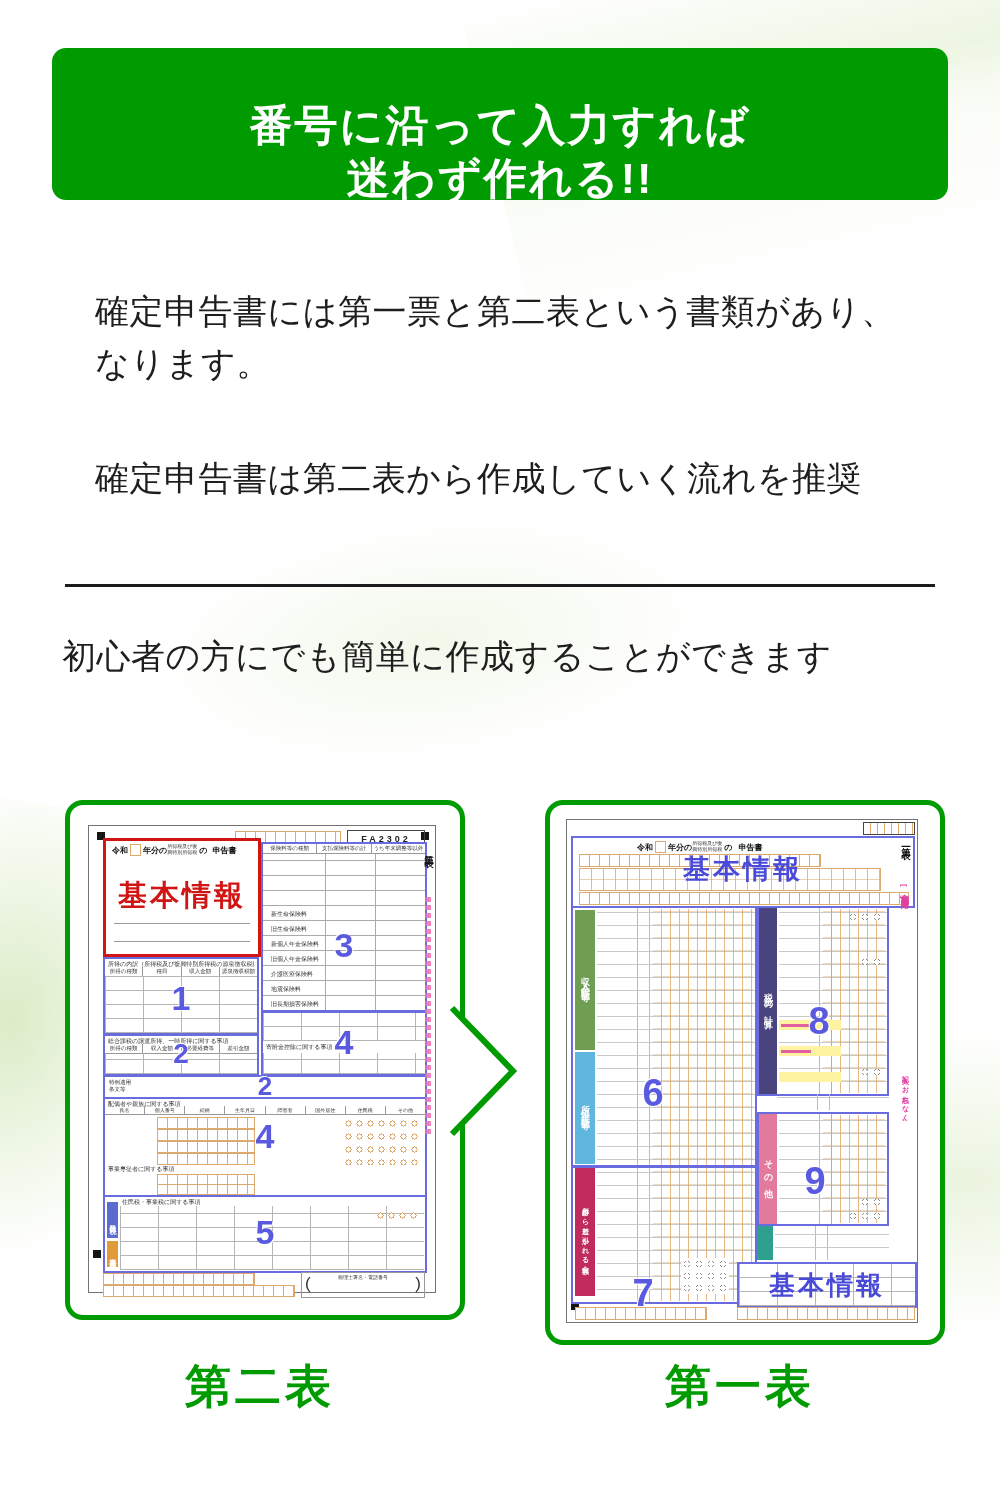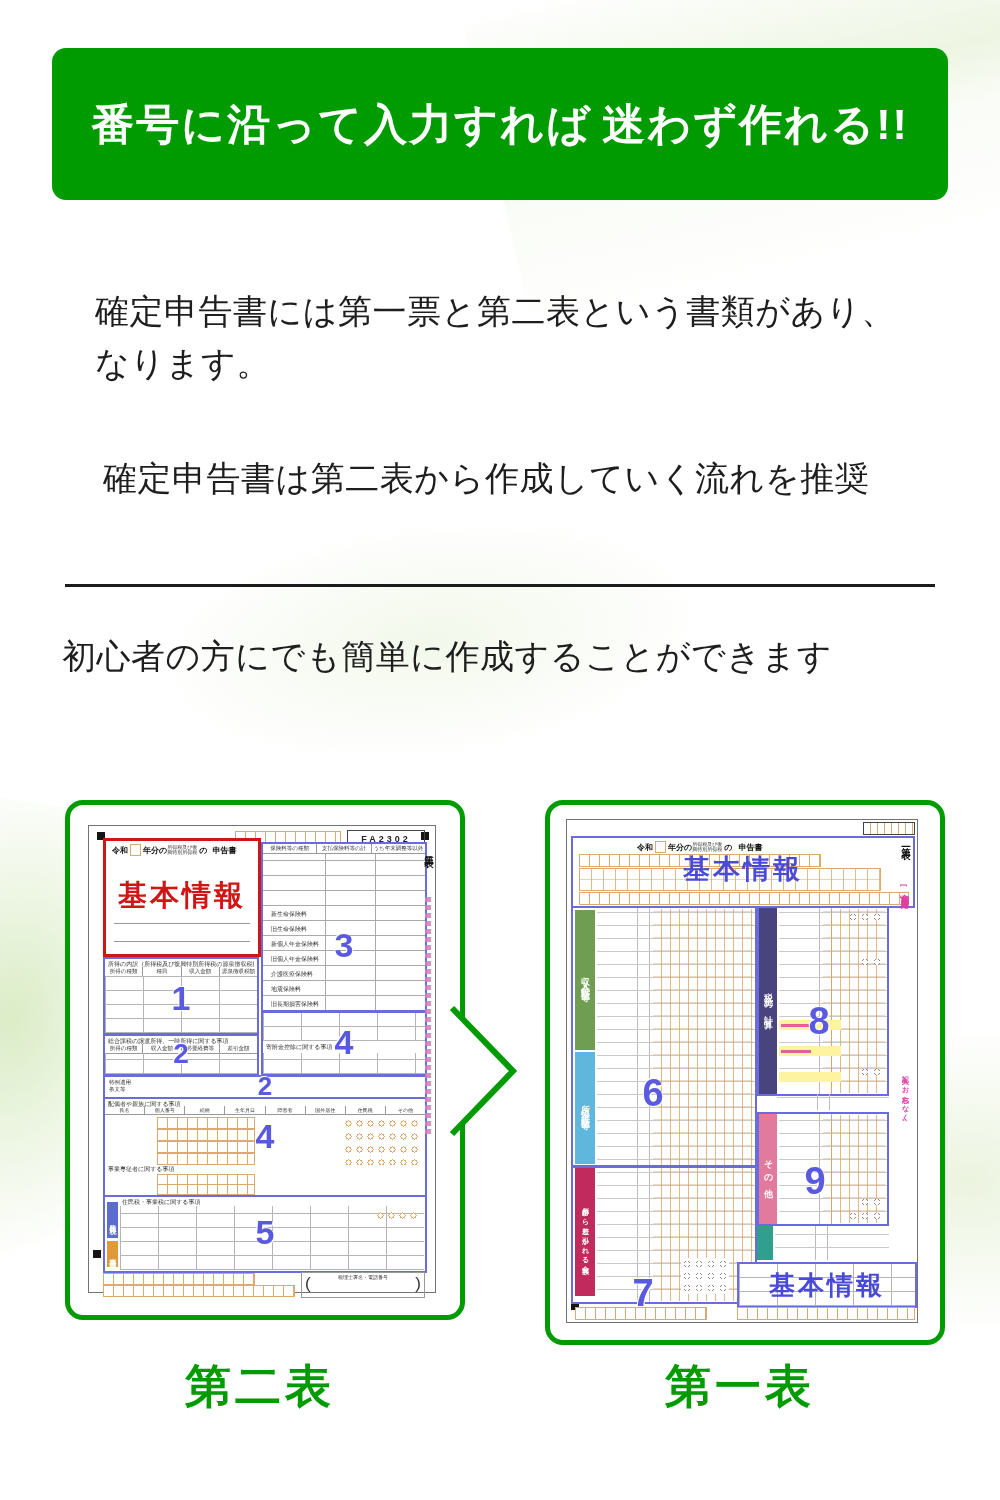--- a/index.html
+++ b/index.html
@@ -8,39 +8,39 @@
   .sw{position:absolute;pointer-events:none;}
   .sw1{right:-140px;top:-60px;width:650px;height:330px;transform:rotate(-13deg);
        background:linear-gradient(180deg,transparent 0%,rgba(165,205,110,.20) 42%,rgba(165,205,110,.06) 60%,transparent 100%);}
   .sw2{left:-70px;top:810px;width:260px;height:480px;
        background:radial-gradient(ellipse at 30% 45%,rgba(150,200,90,.34),transparent 65%);transform:rotate(9deg);}
   .sw3{left:150px;top:520px;width:560px;height:240px;transform:rotate(-7deg);
        background:radial-gradient(ellipse at 50% 50%,rgba(165,205,110,.14),transparent 70%);}
   .sw4{right:-60px;top:1020px;width:300px;height:320px;
        background:radial-gradient(ellipse at 70% 50%,rgba(165,205,110,.22),transparent 68%);}
   .hero{position:absolute;left:52px;top:48px;width:896px;height:152px;background:#009b00;border-radius:14px;
-        display:flex;flex-direction:row;align-items:center;justify-content:center;gap:10px;}
+        display:flex;flex-direction:column;align-items:center;justify-content:flex-end;gap:10px;}
   .hero div{color:#fff;font-size:43px;font-weight:800;letter-spacing:2px;line-height:1;}
   .para{position:absolute;font-size:34px;color:#1e1e1e;letter-spacing:.5px;}
   .para span{display:block;line-height:52px;}
   .divider{position:absolute;left:65px;top:584px;width:870px;height:3px;background:#1c1c1c;}
   .caption{position:absolute;top:1356px;width:390px;text-align:center;font-size:46px;font-weight:800;color:#009b00;letter-spacing:4px;}
   .card{position:absolute;background:#fff;border:5px solid #009b00;border-radius:18px;}
   .mini{position:absolute;background:#fff;border:1px solid #737373;}
   .sq{position:absolute;width:8px;height:8px;background:#151515;}
   .ocells{position:absolute;border:1px solid #dcaa6e;background-color:#fff;
           background-image:repeating-linear-gradient(90deg,transparent 0 9px,#dcaa6e 9px 10px);}
   .obox{position:absolute;border:1px solid #dcaa6e;background-color:#fff;
         background-image:repeating-linear-gradient(90deg,transparent 0 11px,rgba(220,170,110,.8) 11px 12px),
                          repeating-linear-gradient(0deg,transparent 0 10px,rgba(220,170,110,.55) 10px 11px);}
   .codebox{position:absolute;border:1.5px solid #444;display:flex;align-items:center;justify-content:center;
            font-size:9px;letter-spacing:3px;color:#222;font-weight:bold;}
   .rbx{position:absolute;border:3px solid #d01515;background:#fff;}
   .bsec{position:absolute;border:2.5px solid #6b6be0;background:#fff;}
-  .fhead{position:absolute;top:3px;left:6px;display:flex;align-items:flex-end;font-size:8px;color:#111;
+  .fhead{position:absolute;top:3px;left:6px;display:flex;align-items:center;font-size:8px;color:#111;
          white-space:nowrap;font-weight:bold;}
   .obx{display:inline-block;width:9px;height:10px;border:1.5px solid #dcaa6e;margin:0 2px;background:#fff;}
   .taxname{display:inline-block;font-size:5px;width:32px;line-height:1.15;white-space:normal;color:#333;font-weight:normal;}
   .binfo{position:absolute;left:0;right:0;text-align:center;font-weight:800;letter-spacing:3px;line-height:1;}
   .binfo.red{color:#d01515;font-size:29px;top:40px;}
   .binfo.blue{color:#4a4ad8;}
   .fline{position:absolute;height:1px;background:#9a9a9a;}
   .mtitle{position:absolute;left:3px;top:1px;font-size:6px;color:#333;white-space:nowrap;overflow:hidden;max-width:96%;}
   .mcols{position:absolute;left:0;right:0;display:flex;border-bottom:1px solid #999;font-size:5.5px;color:#333;}
   .mcols span{flex:1;text-align:center;border-left:1px solid #999;padding:1px 0;white-space:nowrap;overflow:hidden;}
@@ -88,21 +88,21 @@
   <div class="hero">
     <div>番号に沿って入力すれば</div>
     <div>迷わず作れる!!</div>
   </div>
 
   <div class="para" style="left:95px;top:285px;">
     <span>確定申告書には第一票と第二表という書類があり、</span>
     <span>なります。</span>
   </div>
 
-  <div class="para" style="left:103px;top:452px;">
+  <div class="para" style="left:95px;top:452px;">
     <span>確定申告書は第二表から作成していく流れを推奨</span>
   </div>
 
   <div class="divider"></div>
 
   <div class="para" style="left:62px;top:630px;">
     <span>初心者の方にでも簡単に作成することができます</span>
   </div>
 
   <div class="card" style="left:65px;top:800px;width:390px;height:510px;">

